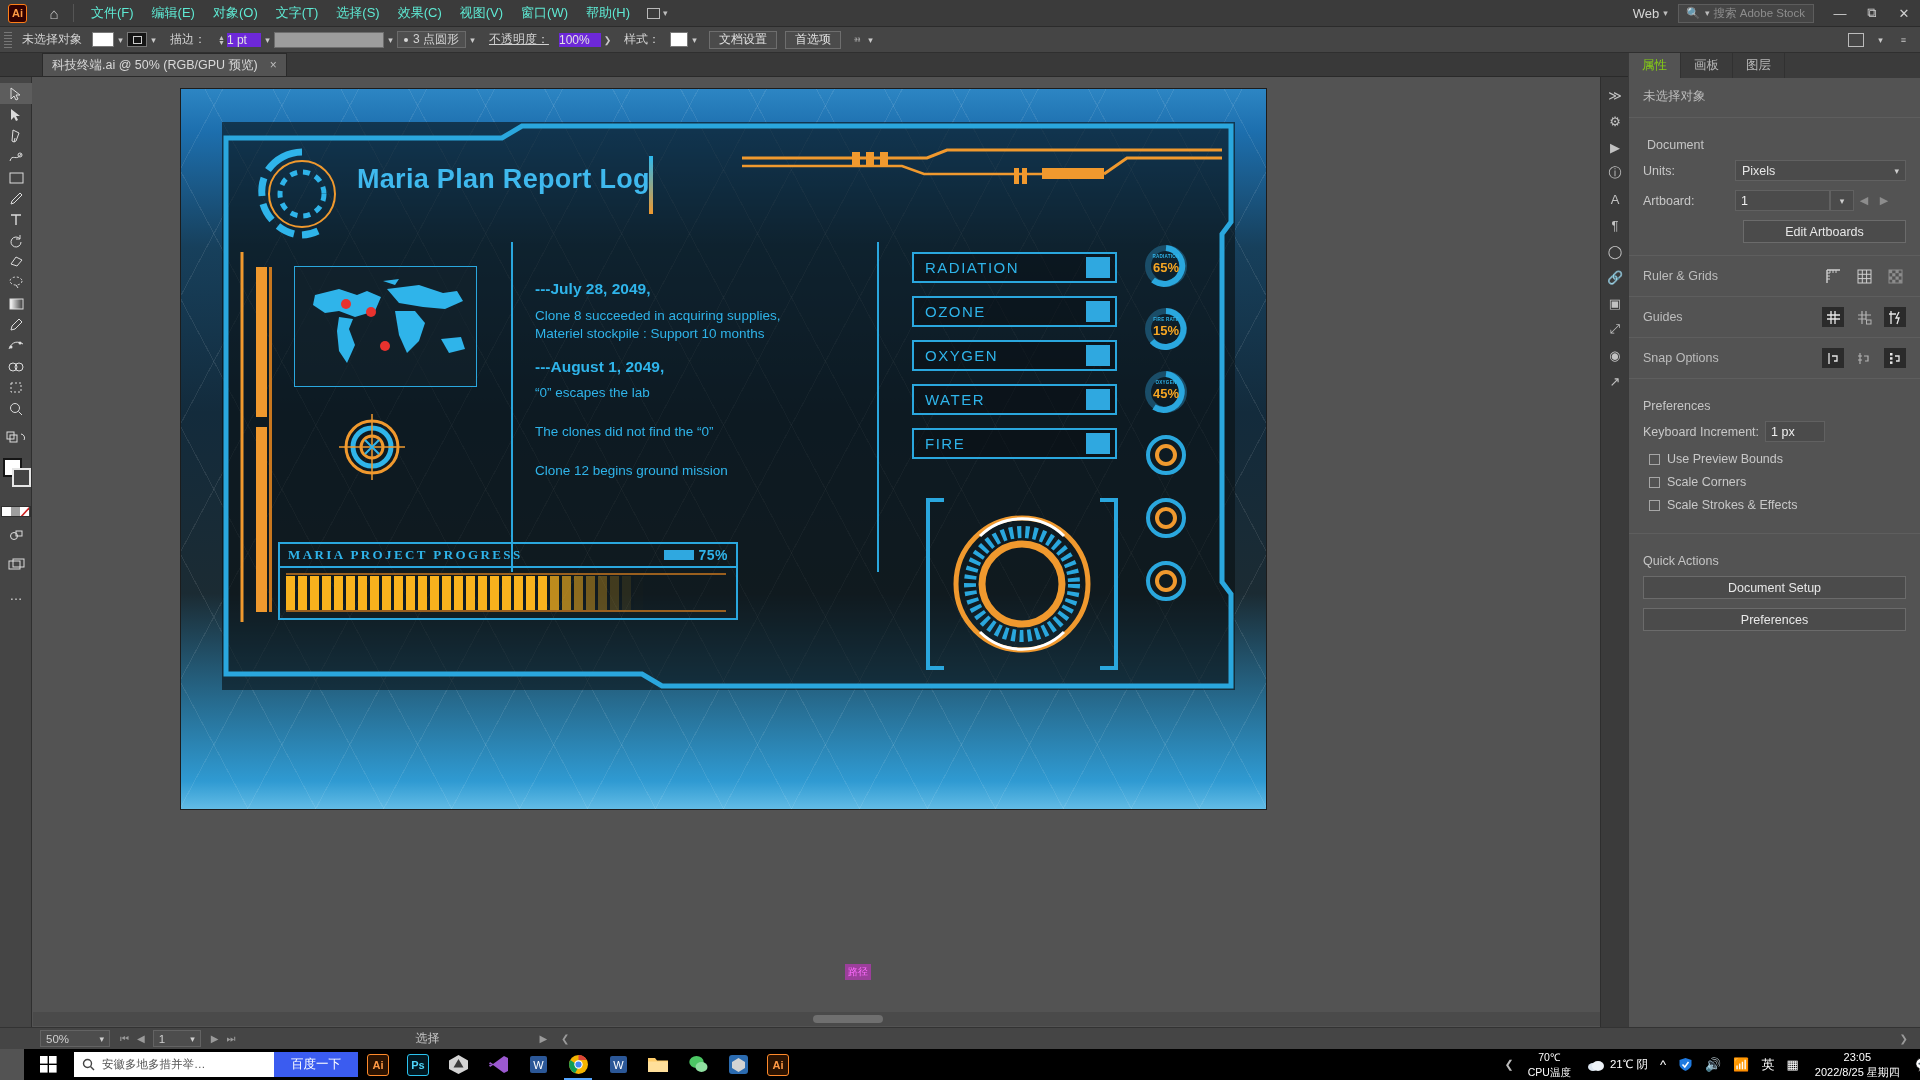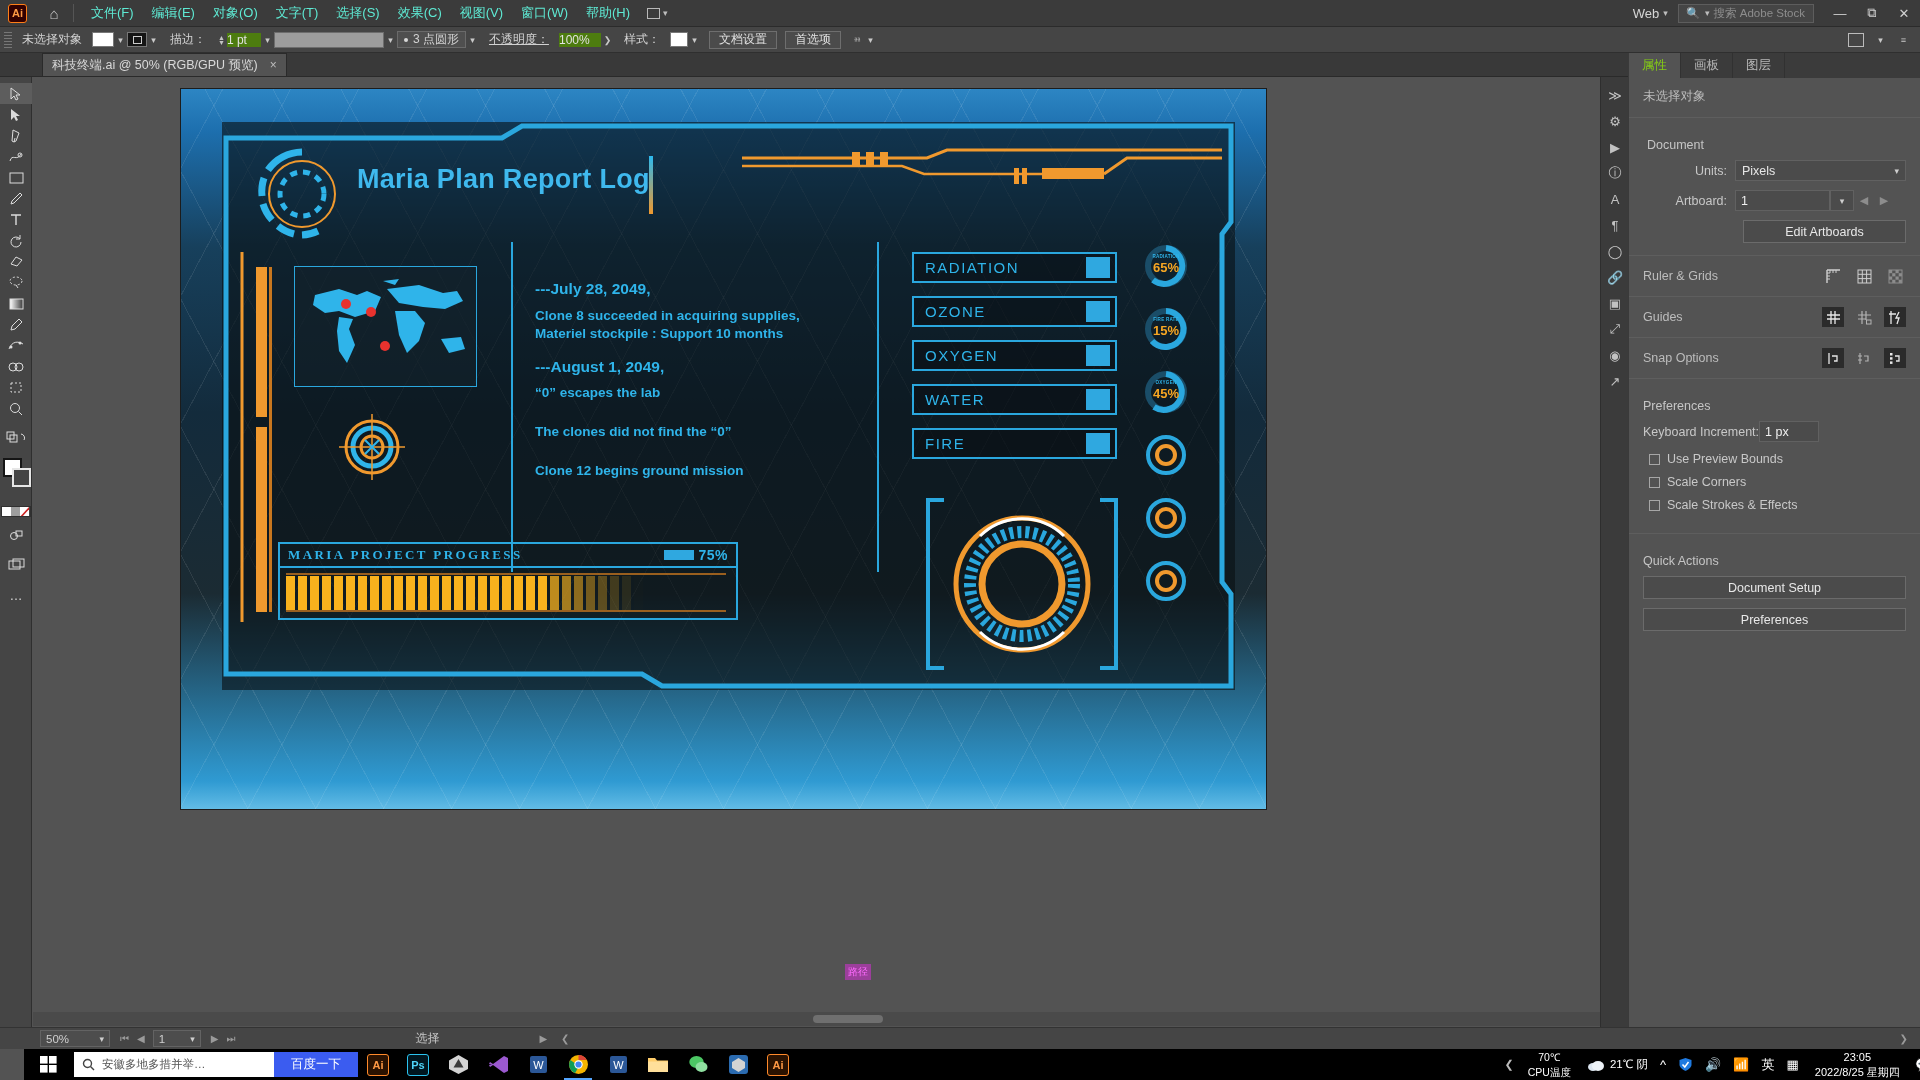--- a/index.html
+++ b/index.html
@@ -45,21 +45,21 @@
   }
   .grip { width:8px; height:16px; margin-left:4px;
     background:repeating-linear-gradient(to bottom,#777 0 1px,transparent 1px 3px); }
   .cb-label { padding:0 10px; white-space:nowrap; }
   .swatch-white { width:22px; height:15px; background:#fff; border:1px solid #777; }
   .swatch-mini { width:20px; height:15px; background:#151515; border:1px solid #777;
      display:flex; align-items:center; justify-content:center; }
   .swatch-mini i { width:9px; height:8px; border:1px solid #ccc; display:block; }
   .dd { width:13px; text-align:center; color:#c9c9c9; font-size:9px; }
   .stepper { display:flex; flex-direction:column; line-height:5px; font-size:7px; color:#c4c4c4; padding:0 2px;}
-  .num-field { background:#4d7c0f; border:none; width:34px; font-size:12px; color:#e2e2e2; }
+  .num-field { background:#6d28d9; border:none; width:34px; font-size:12px; color:#e2e2e2; }
   .wide-field { width:110px; height:16px; background:#9d9d9d; border:1px solid #6d6d6d; }
   .brush-field { display:flex; align-items:center; gap:5px; background:#4f4f4f; border:1px solid #6a6a6a;
     height:17px; padding:0 6px; }
   .dot { width:4px;height:4px;background:#d8d8d8;border-radius:50%; }
   .opacity-label { text-decoration:underline; }
   .btn-flat { border:1px solid #6e6e6e; background:#4b4b4b; height:18px; padding:0 9px;
     display:flex;align-items:center; font-size:12px; color:#e0e0e0; margin-left:8px; }
   .cb-right { margin-left:auto; display:flex; align-items:center; gap:10px; padding-right:10px;}
   .align-ico { width:16px;height:14px; border:1px solid #bbb; position:relative; }
 
@@ -127,21 +127,21 @@
 
   
   .radar { position:absolute; left:115px; top:290px; width:70px; height:70px; }
 
   
   .lbars { position:absolute; left:32px; top:145px; width:22px; height:345px; }
 
   
   .loglines { position:absolute; left:313px; top:157px; width:400px; color:#2fb4ea; }
   .log-date { font-size:15.5px; font-weight:bold; line-height:1.35; }
-  .log-body { font-size:13.5px; font-weight:bold; line-height:1.32; margin-top:7px; }
+  .log-body { font-size:13.5px; font-weight:normal; line-height:1.32; margin-top:7px; }
   .log-gap { height:14px; }
 
   
   .vdiv { position:absolute; width:2px; background:#2aa7de; }
 
   
   .statuslist { position:absolute; left:690px; top:130px; width:205px; }
   .strow { height:31px; border:2.5px solid #2aa7de; margin-bottom:13px; display:flex; align-items:center;
     padding:0 5px 0 11px; background:rgba(8,12,16,.45); }
   .strow span { color:#2fb4ea; font-size:15px; letter-spacing:1.5px; font-family:"Liberation Sans", sans-serif; }
@@ -177,21 +177,21 @@
     background:#535353; border-left:1px solid #3a3a3a; }
   .rp-tabs { display:flex; height:25px; background:#3b3b3b; }
   .rp-tab { padding:0 13px; height:25px; display:flex; align-items:center; font-size:12.5px;
      color:#b8b8b8; border-right:1px solid #313131; }
   .rp-tab.active { background:#535353; color:#84cc16; }
   .rp-section { padding:10px 14px; }
   .rp-muted { color:#bdbdbd; font-size:12.5px; }
   .rp-hr { height:1px; background:#474747; border-top:1px solid #5e5e5e; margin:2px 0; }
   .rp-head { color:#c5c5c5; font-size:12.5px; margin:8px 0 8px 4px; }
   .rp-row { display:flex; align-items:center; margin-bottom:9px; font-size:12.5px; }
-  .rp-row label { width:92px; text-align:right; padding-right:8px; color:#c8c8c8; }
+  .rp-row label { width:92px; text-align:left; padding-right:8px; color:#c8c8c8; }
   .sel-box { flex:1; height:21px; background:#4b4b4b; border:1px solid #616161; display:flex;
      align-items:center; padding:0 6px; color:#e6e6e6; font-size:12.5px; }
   .sel-box .cv { margin-left:auto; font-size:9px; color:#cfcfcf; }
   .mini-field { width:95px; height:21px; background:#4b4b4b; border:1px solid #616161;
      display:flex;align-items:center;padding:0 5px; color:#efefef; font-size:12.5px; }
   .arrw { width:20px; text-align:center; color:#8d8d8d; font-size:11px; }
   .wide-btn { width:100%; height:23px; background:#4b4b4b; border:1px solid #6b6b6b;
      display:flex;align-items:center;justify-content:center; color:#e8e8e8; font-size:12.5px; }
   .wide-btn + .wide-btn { margin-top:9px; }
   .icon-row { display:flex; align-items:center; gap:9px; margin-left:auto; }
@@ -843,21 +843,21 @@
           </span>
         </span>
       </div>
     </div>
     <div class="rp-hr"></div>
 
     <div class="rp-section">
       <div class="rp-head" style="margin-left:0">Preferences</div>
       <div class="kbrow">
         <span>Keyboard Increment:</span>
-        <span class="mini-field" style="width:60px">
+        <span class="mini-field" style="margin-left:6px;width:60px">
           <span>1 px</span>
         </span>
       </div>
       <div class="chk">
         <i></i>
         <span>Use Preview Bounds</span>
       </div>
       <div class="chk">
         <i></i>
         <span>Scale Corners</span>

